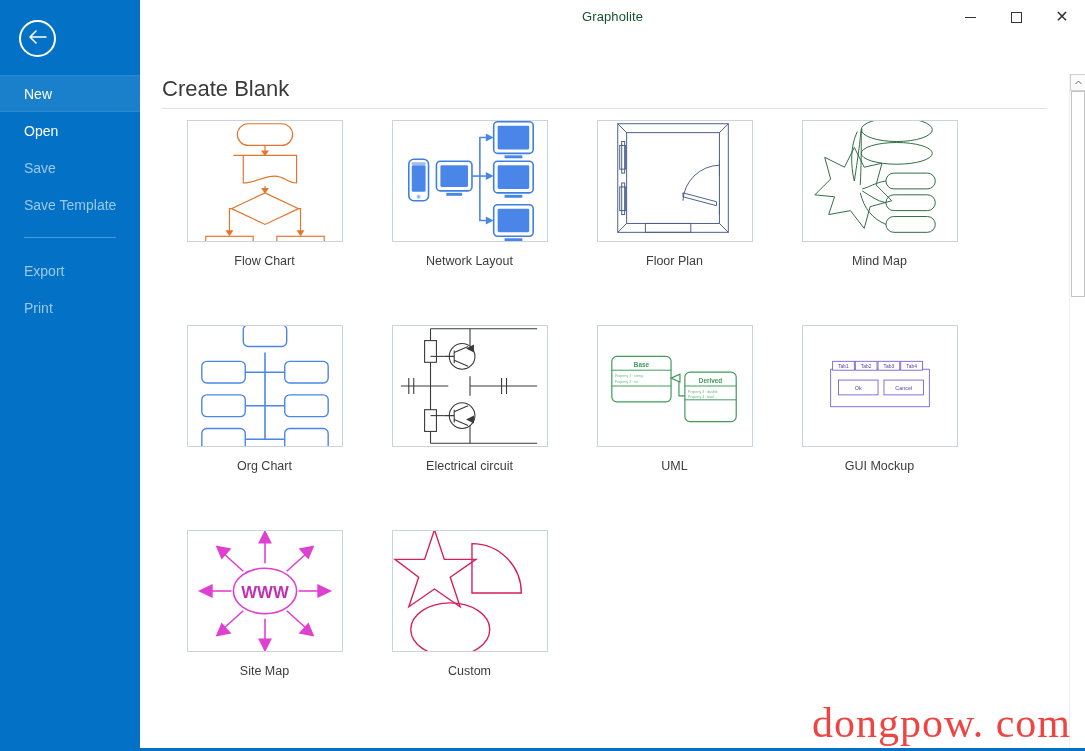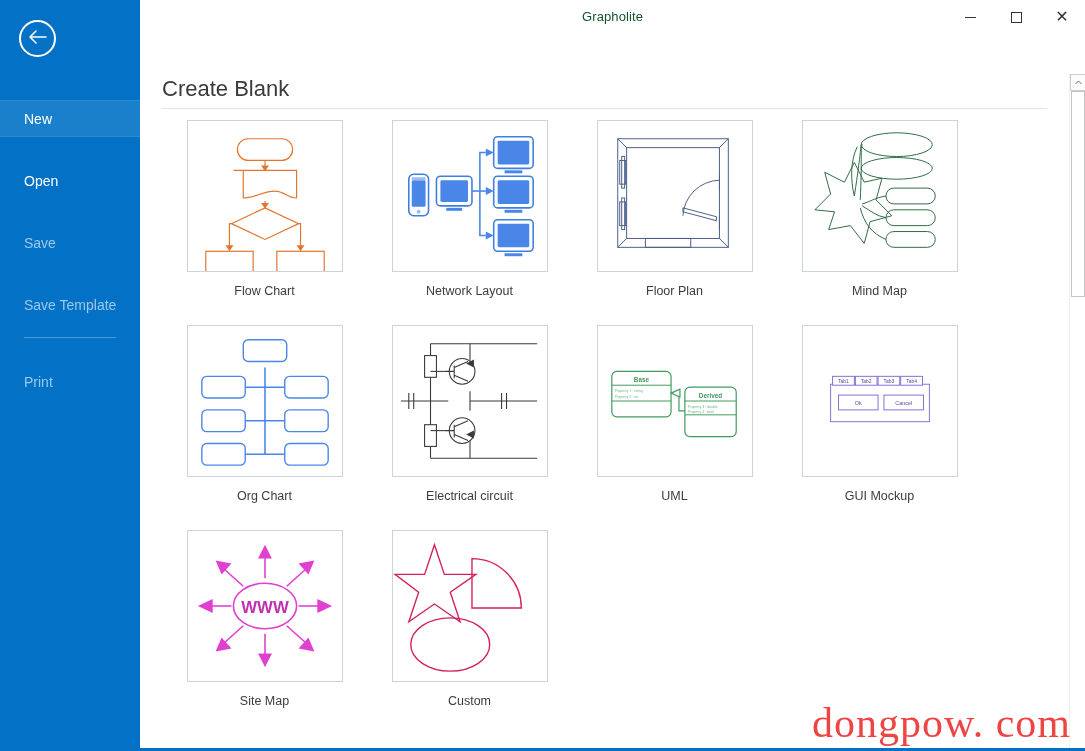--- a/index.html
+++ b/index.html
@@ -44,21 +44,20 @@
     border: 2px solid #ffffff;
     display: flex; align-items: center; justify-content: center;
     cursor: pointer;
   }
   .back-arrow { display:block; }
   .nav { position: absolute; top: 75px; left: 0; right: 0; }
   .nav-item {
     height: 37px; display: flex; align-items: center;
     padding-left: 24px; font-size: 14px; color: #ffffff;
     cursor: pointer;
-    margin-top: 25px;
   }
   .nav-item.active { background: #1a80cc; border-top:1px solid #2d8ad1; border-bottom:1px solid #2d8ad1;}
   .nav-item.dim { color: #9cc9ea; }
   .nav-sep {
     height: 1px; background: #4c9bd5;
     margin: 14px 24px 14px 24px;
   }
 
   
   .content {
@@ -79,21 +78,21 @@
     display: grid;
     grid-template-columns: repeat(4, 205px);
     grid-auto-rows: 205px;
   }
   .tile {
     width: 205px; height: 205px;
     display: flex; flex-direction: column; align-items: center;
     cursor: pointer;
   }
   .thumb {
-    width: 156px; height: 152px;
+    width: 156px; height: 122px;
     border: 1px solid #c9d4de;
     background: #ffffff;
     display: flex; align-items: center; justify-content: center;
     overflow: hidden;
   }
   .thumb svg { display: block; }
   .tile-label {
     margin-top: 12px; font-size: 12.5px; color: #3c3c3c;
     text-align: center;
   }
@@ -151,20 +150,23 @@
     <div class="nav-item">
       <span>Open</span>
     </div>
     <div class="nav-item dim">
       <span>Save</span>
     </div>
     <div class="nav-item dim">
       <span>Save Template</span>
     </div>
     <div class="nav-sep"></div>
+    <div class="nav-item dim">
+      <span>Export</span>
+    </div>
     <div class="nav-item dim">
       <span>Print</span>
     </div>
   </div>
 </div>
 
 <div class="titlebar">
   <div class="titlebar-title">Grapholite</div>
   <div class="win-buttons">
     <div class="win-btn">

